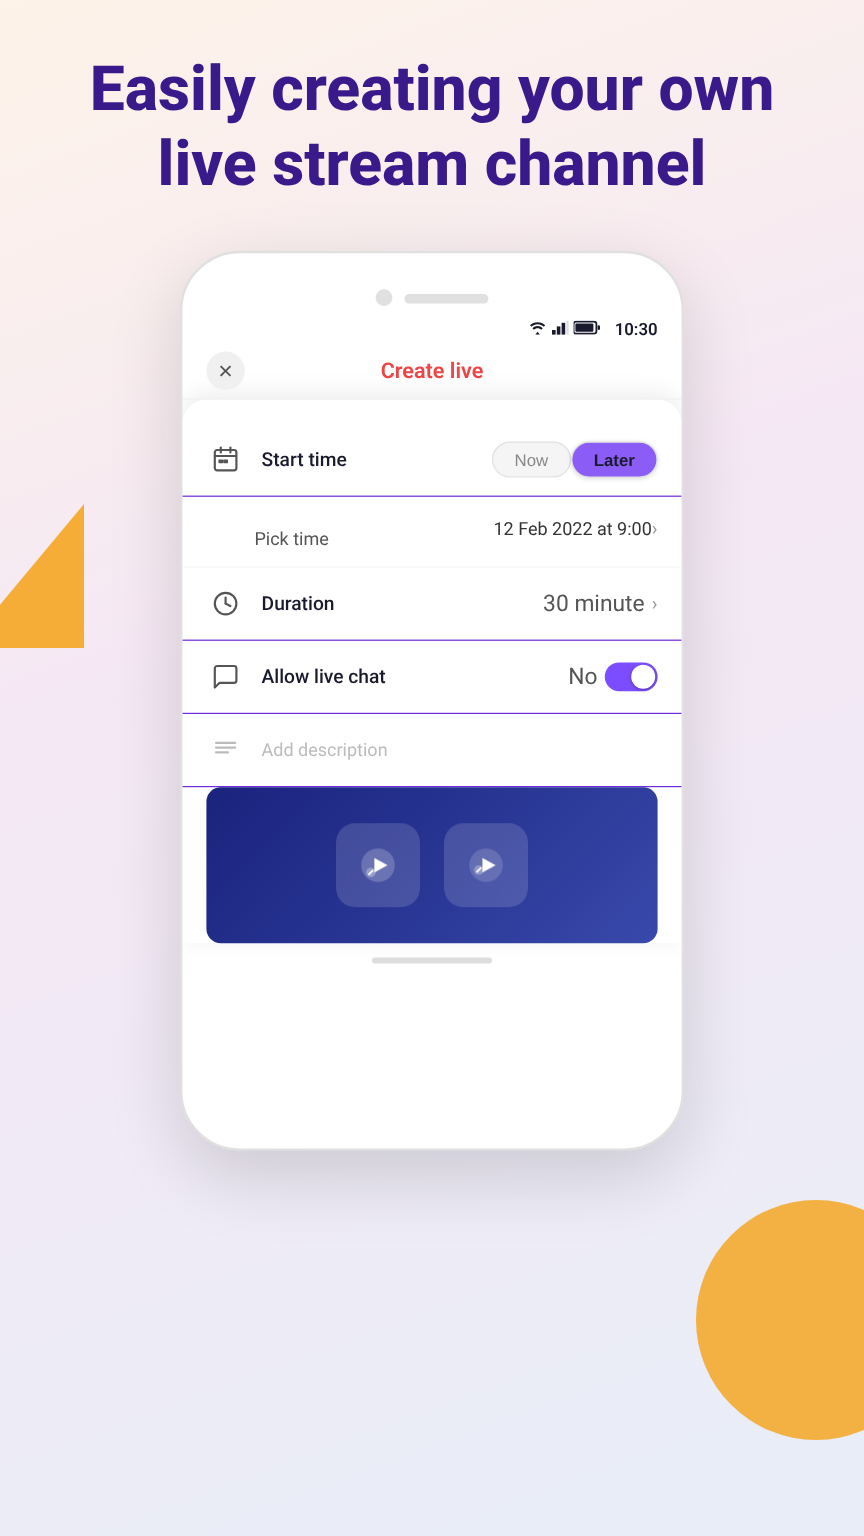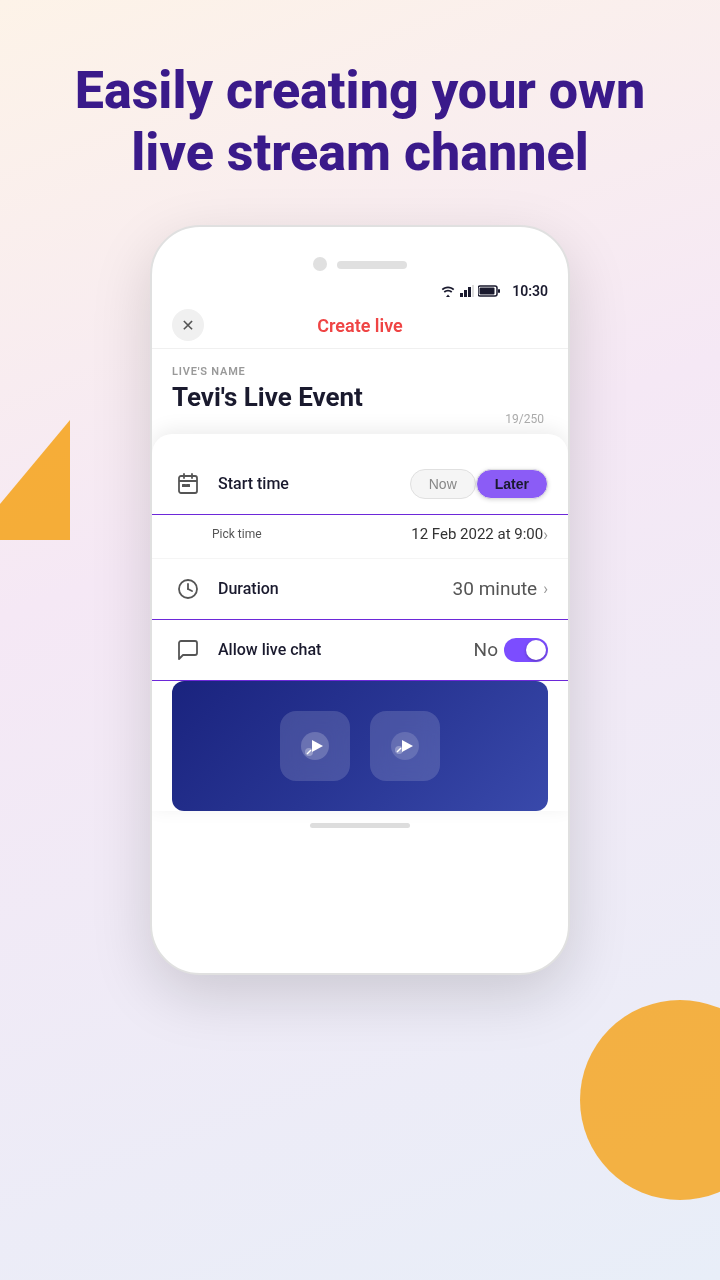--- a/index.html
+++ b/index.html
@@ -34,21 +34,21 @@
       width: 200px;
       height: 200px;
       border-radius: 50%;
       background: #f5a623;
       opacity: 0.85;
     }
 
     
     .hero-text {
       text-align: center;
-      padding: 60px 60px 30px;
+      padding: 44px 60px 30px;
       position: relative;
       z-index: 2;
     }
 
     .hero-title {
       font-size: 52px;
       font-weight: 800;
       color: #3a1a8a;
       line-height: 1.2;
     }
@@ -93,21 +93,21 @@
       height: 8px;
       border-radius: 4px;
       background: #e0e0e0;
       margin: 4px 0 0 10px;
     }
 
     
     .status-bar {
       display: flex;
       justify-content: flex-end;
-      align-items: center;
+      align-items: flex-start;
       padding: 4px 20px;
       font-size: 13px;
       font-weight: 600;
       color: #1a1a2e;
       gap: 12px;
     }
 
     .status-icons {
       display: flex;
       align-items: center;
@@ -258,23 +258,24 @@
     
     .pick-time-row {
       display: flex;
       align-items: center;
       padding: 10px 20px 14px 60px;
       border-bottom: 1px solid #f5f5f5;
       cursor: pointer;
     }
 
     .pick-time-label {
-      font-size: 12px;
+      font-size: 15px;
       color: #555;
       flex: 1;
+      margin-top: 16px;
     }
 
     .pick-time-value {
       font-size: 15px;
       color: #333;
       margin-right: 0;
     }
 
     
     .toggle {
@@ -399,25 +400,20 @@
       <span style="font-size:14px;font-weight:600;color:#1a1a2e;">10:30</span>
     </div>
 
     <div class="app-header">
       <div class="close-btn">
         <span>✕</span>
       </div>
       <span class="header-title">Create live</span>
     </div>
 
-    <div class="live-name-section">
-      <div class="live-name-label">LIVE'S NAME</div>
-      <div class="live-name-value">Tevi's Live Event</div>
-      <div class="live-name-count">19/250</div>
-    </div>
 
     <div class="bottom-card">
 
       
       <div class="form-row">
         <div class="row-icon">
           <svg width="24" height="24" viewBox="0 0 24 24" fill="none">
             <rect x="3" y="4" width="18" height="17" rx="2" stroke="#555" stroke-width="1.8"></rect>
             <line x1="3" y1="9" x2="21" y2="9" stroke="#555" stroke-width="1.8"></line>
             <line x1="8" y1="2" x2="8" y2="6" stroke="#555" stroke-width="1.8" stroke-linecap="round"></line>
@@ -462,20 +458,30 @@
           </svg>
         </div>
         <span class="row-label">Allow live chat</span>
         <span class="row-value">No</span>
         <div class="toggle">
           <div class="toggle-knob"></div>
         </div>
       </div>
 
       
+      <div class="form-row">
+        <div class="row-icon">
+          <svg width="24" height="24" viewBox="0 0 24 24" fill="none">
+            <line x1="4" y1="6" x2="20" y2="6" stroke="#bbb" stroke-width="1.8" stroke-linecap="round"></line>
+            <line x1="4" y1="10" x2="20" y2="10" stroke="#bbb" stroke-width="1.8" stroke-linecap="round"></line>
+            <line x1="4" y1="14" x2="14" y2="14" stroke="#bbb" stroke-width="1.8" stroke-linecap="round"></line>
+          </svg>
+        </div>
+        <span class="row-value-placeholder">Add description</span>
+      </div>
 
       
       <div class="image-section">
         <div class="app-icon-placeholder">
           <svg width="36" height="36" viewBox="0 0 36 36">
             <circle cx="18" cy="18" r="14" fill="rgba(255,255,255,0.2)"></circle>
             <polygon points="15,12 26,18 15,24" fill="white"></polygon>
             <circle cx="12" cy="24" r="4" fill="rgba(255,255,255,0.3)"></circle>
             <line x1="10" y1="26" x2="14" y2="22" stroke="white" stroke-width="1.5"></line>
           </svg>

